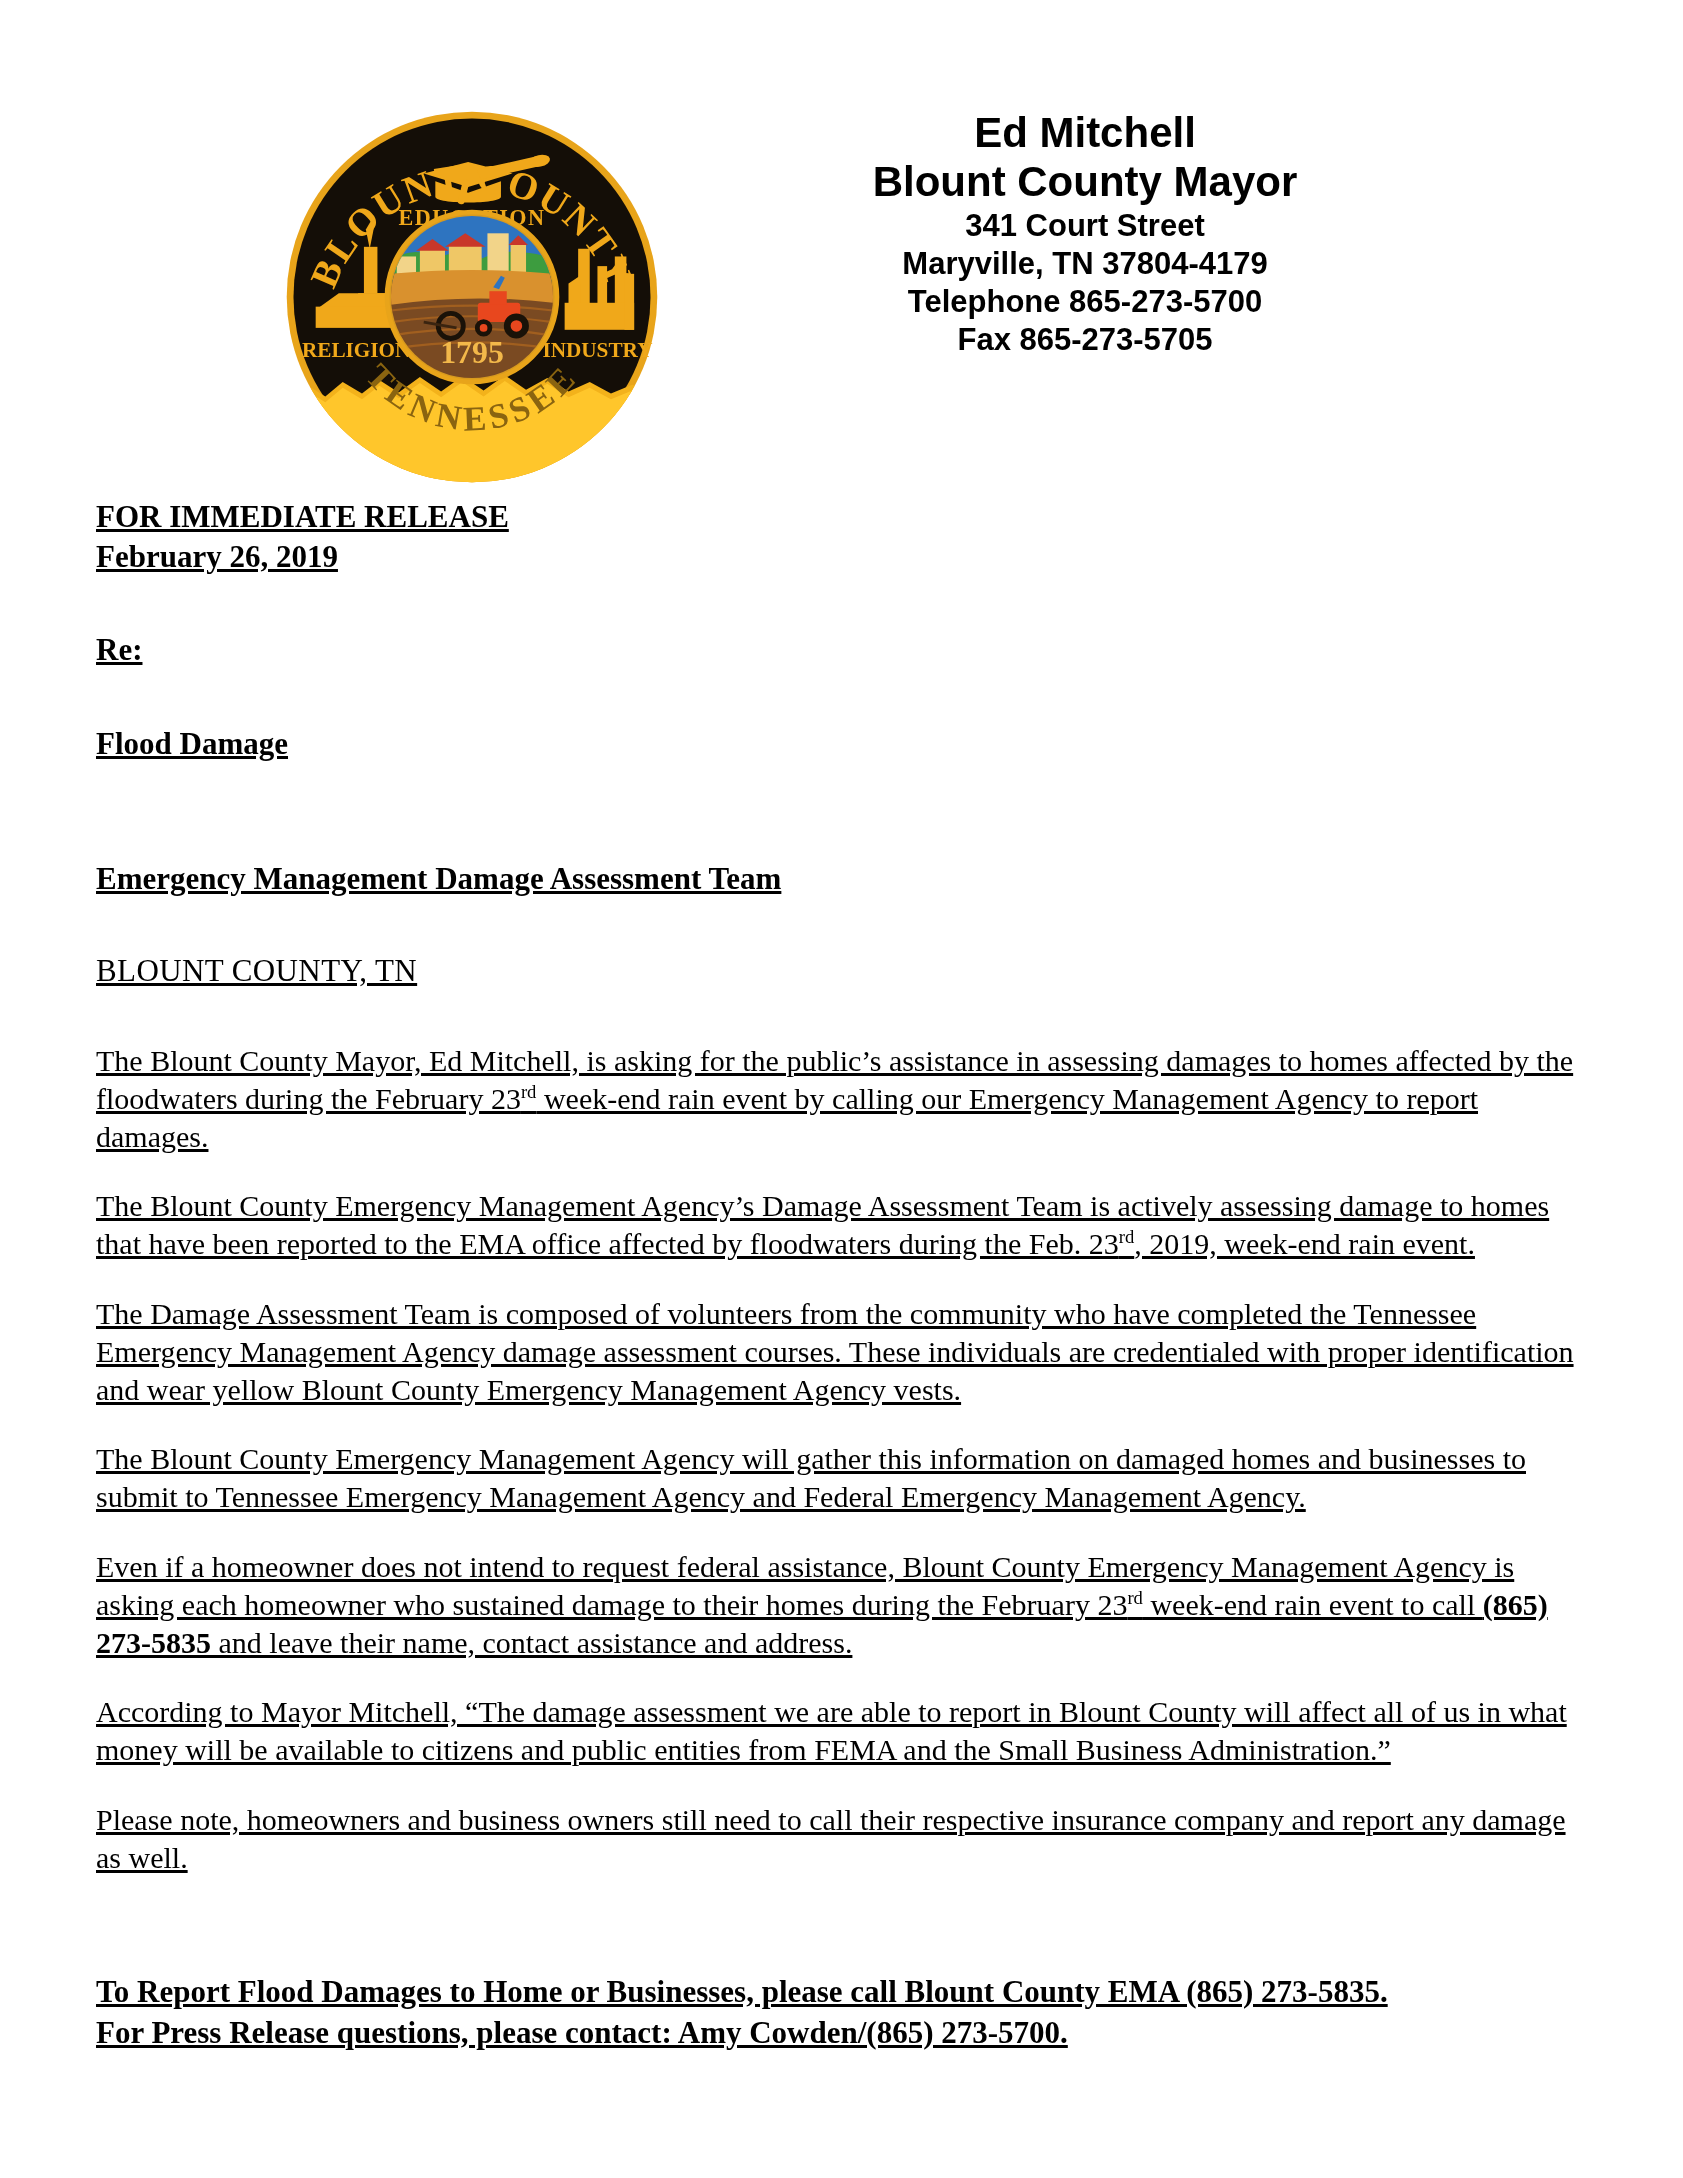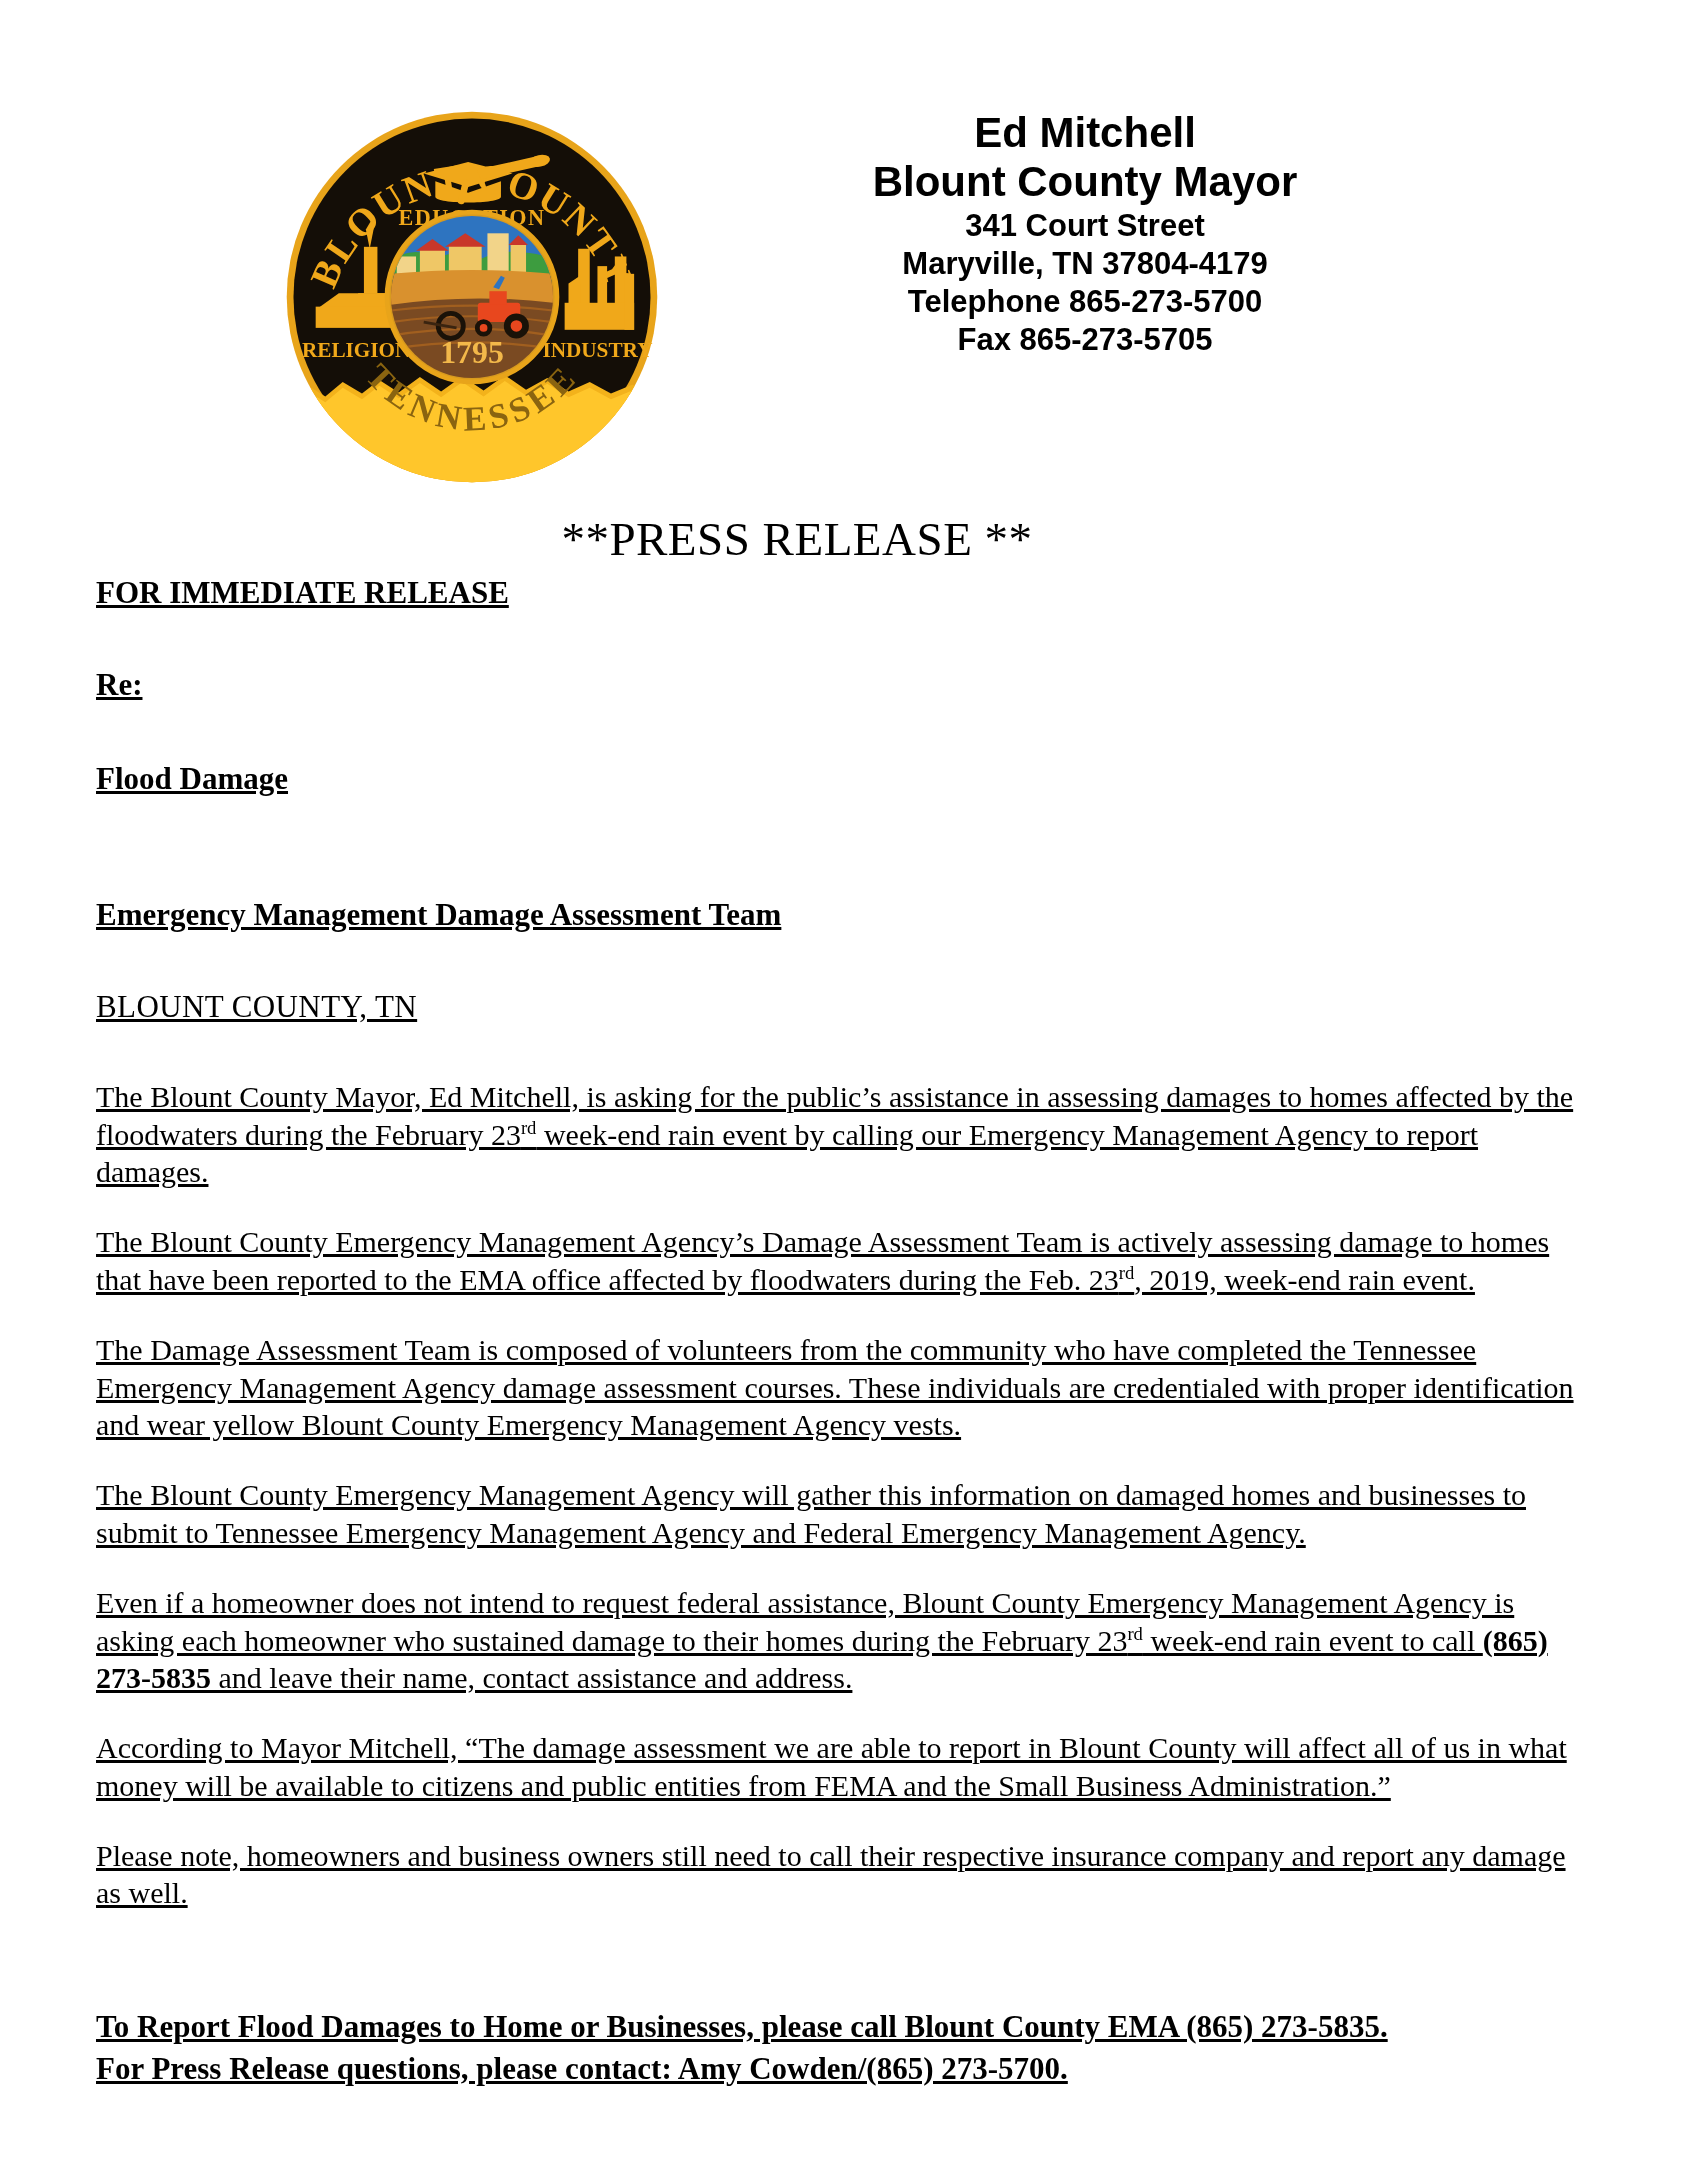--- a/index.html
+++ b/index.html
@@ -260,26 +260,26 @@
     <div class="letterhead-text">
       <div class="lh-name">Ed Mitchell</div>
       <div class="lh-title">Blount County Mayor</div>
       <div class="lh-line">341 Court Street</div>
       <div class="lh-line">Maryville, TN  37804-4179</div>
       <div class="lh-line">Telephone 865-273-5700</div>
       <div class="lh-line">Fax 865-273-5705</div>
     </div>
   </div>
 
-  <div class="press-release-title">**PRESS RELEASE **</div>
 
   <div class="content">
 
     <div class="immediate-block">
       <div>FOR IMMEDIATE RELEASE</div>
+      <div>February 26, 2019</div>
     </div>
 
     <div class="re-block">
       <div class="re-row">
         <span class="re-label">Re:</span>
         <span class="re-value">Flood Damage</span>
       </div>
       <div class="re-row">
         <span class="re-label"></span>
         <span class="re-value">Emergency Management Damage Assessment Team</span>

